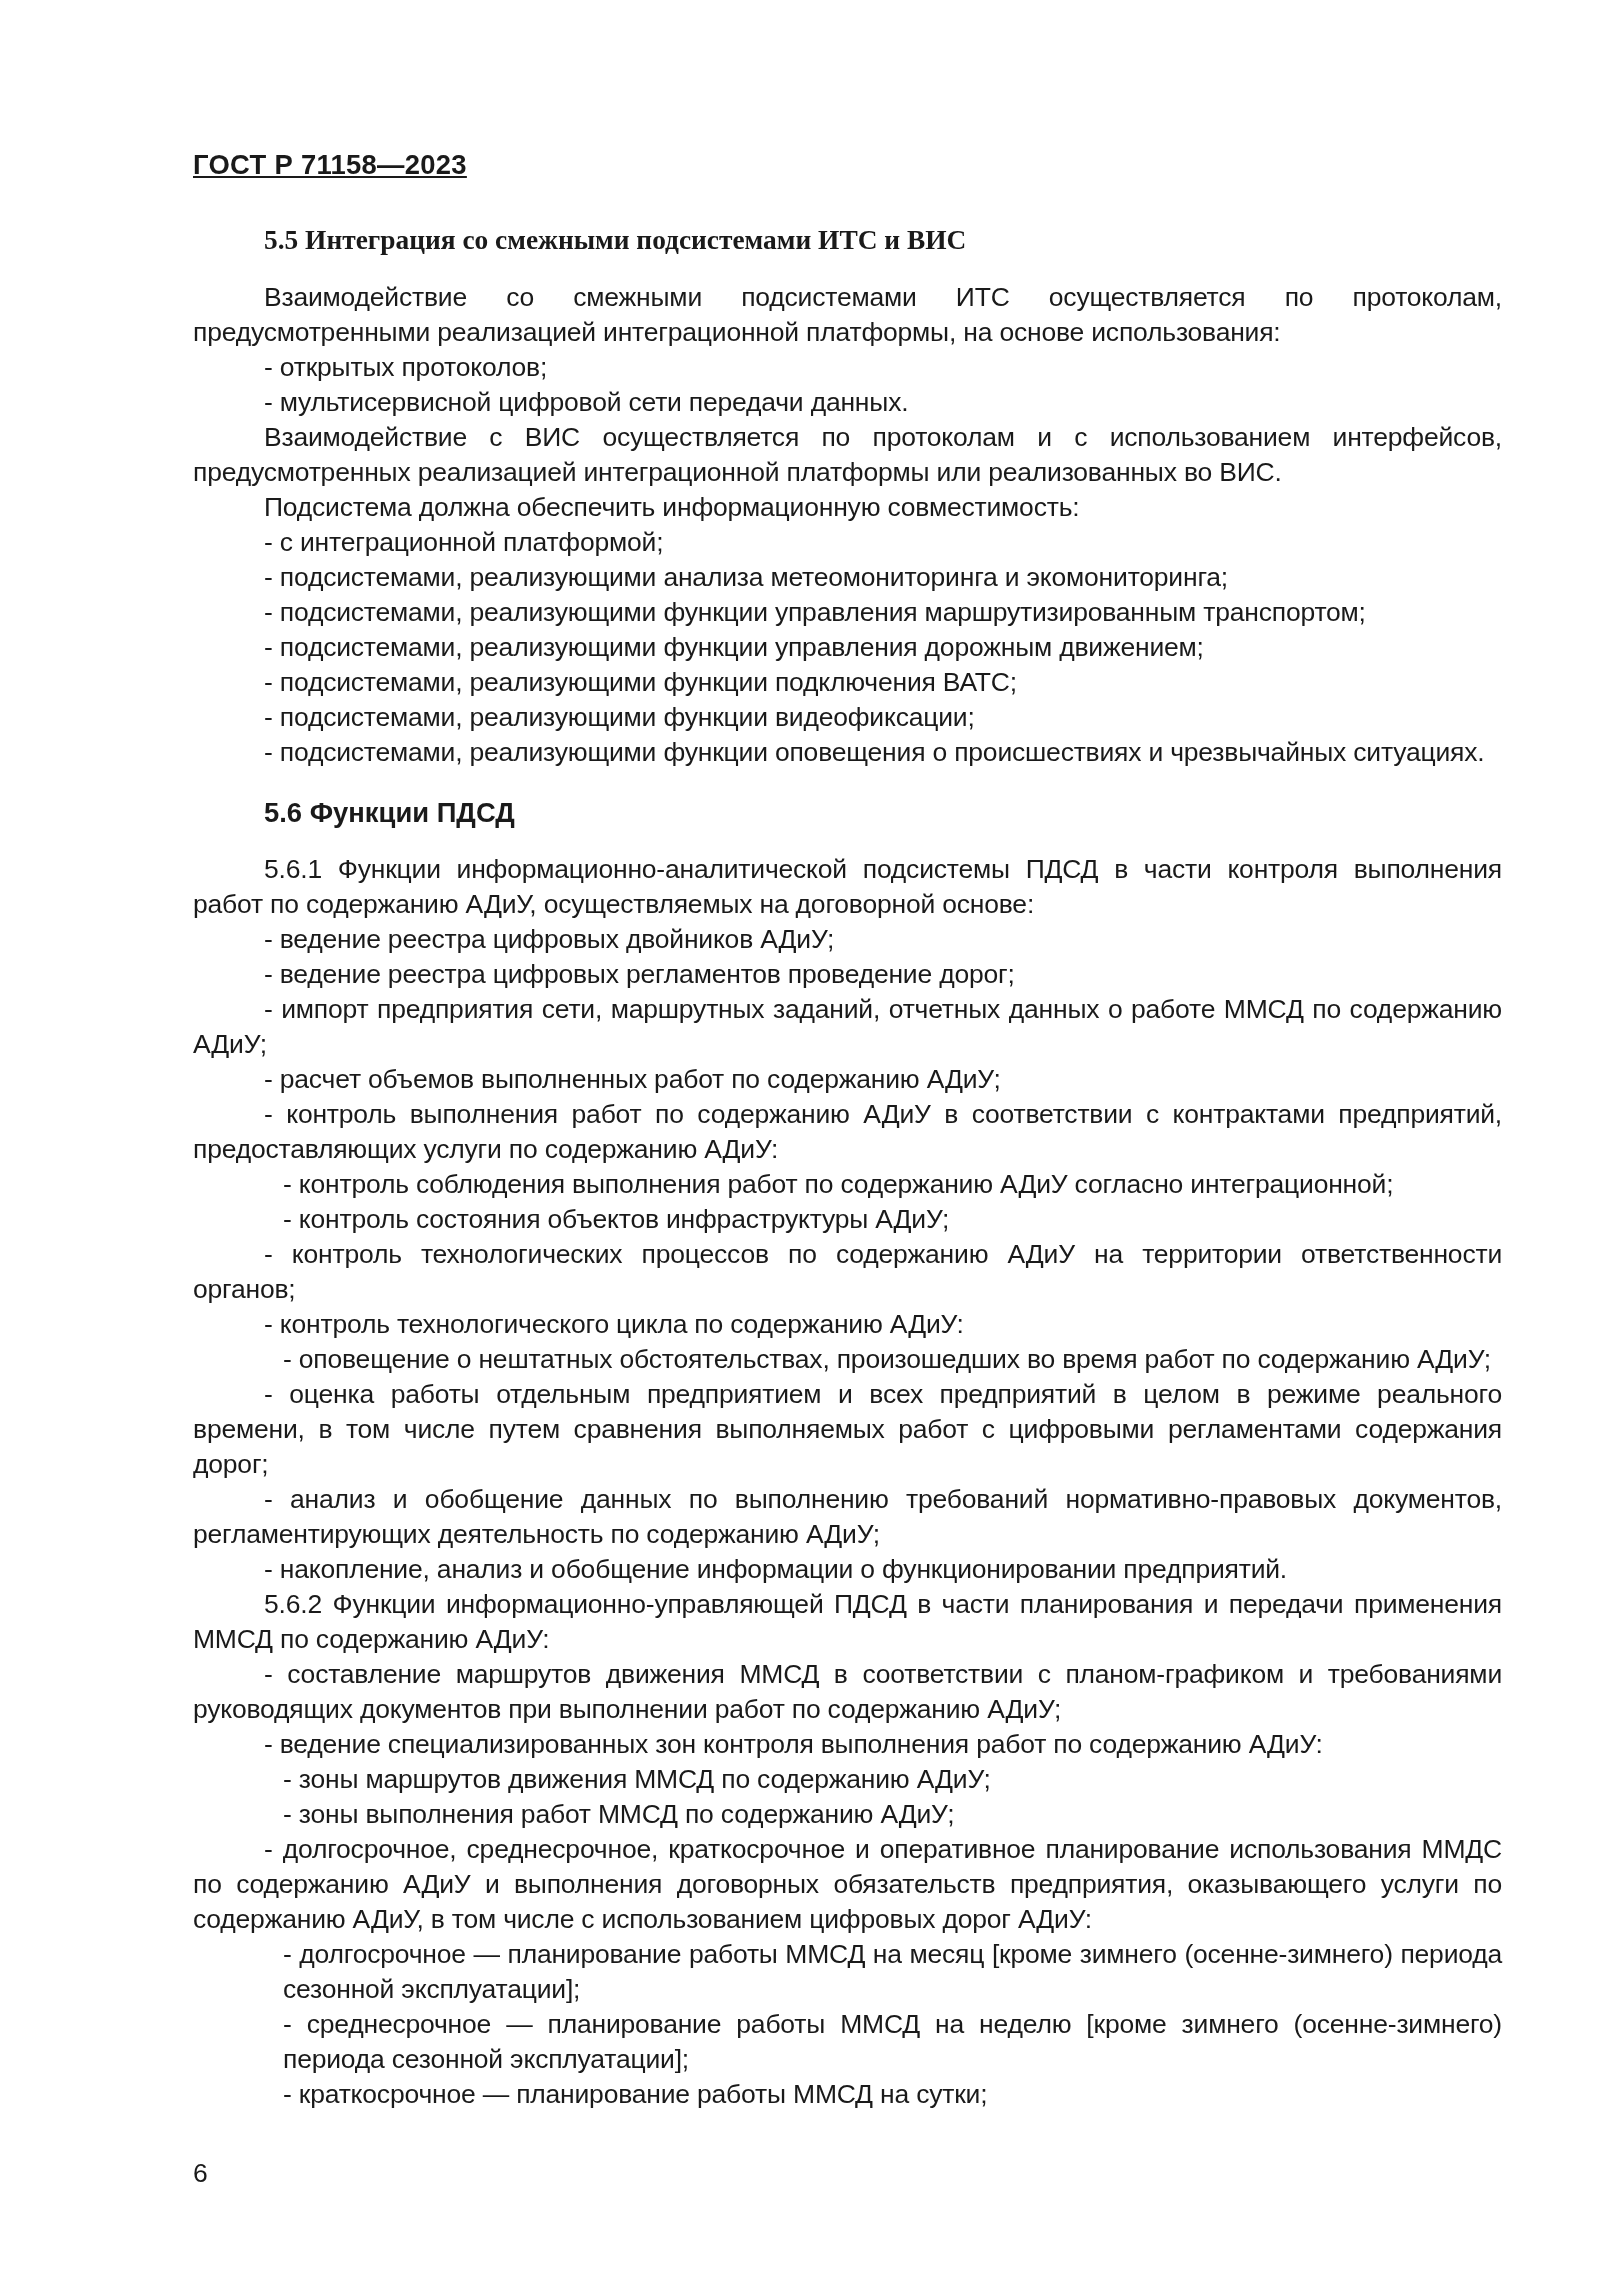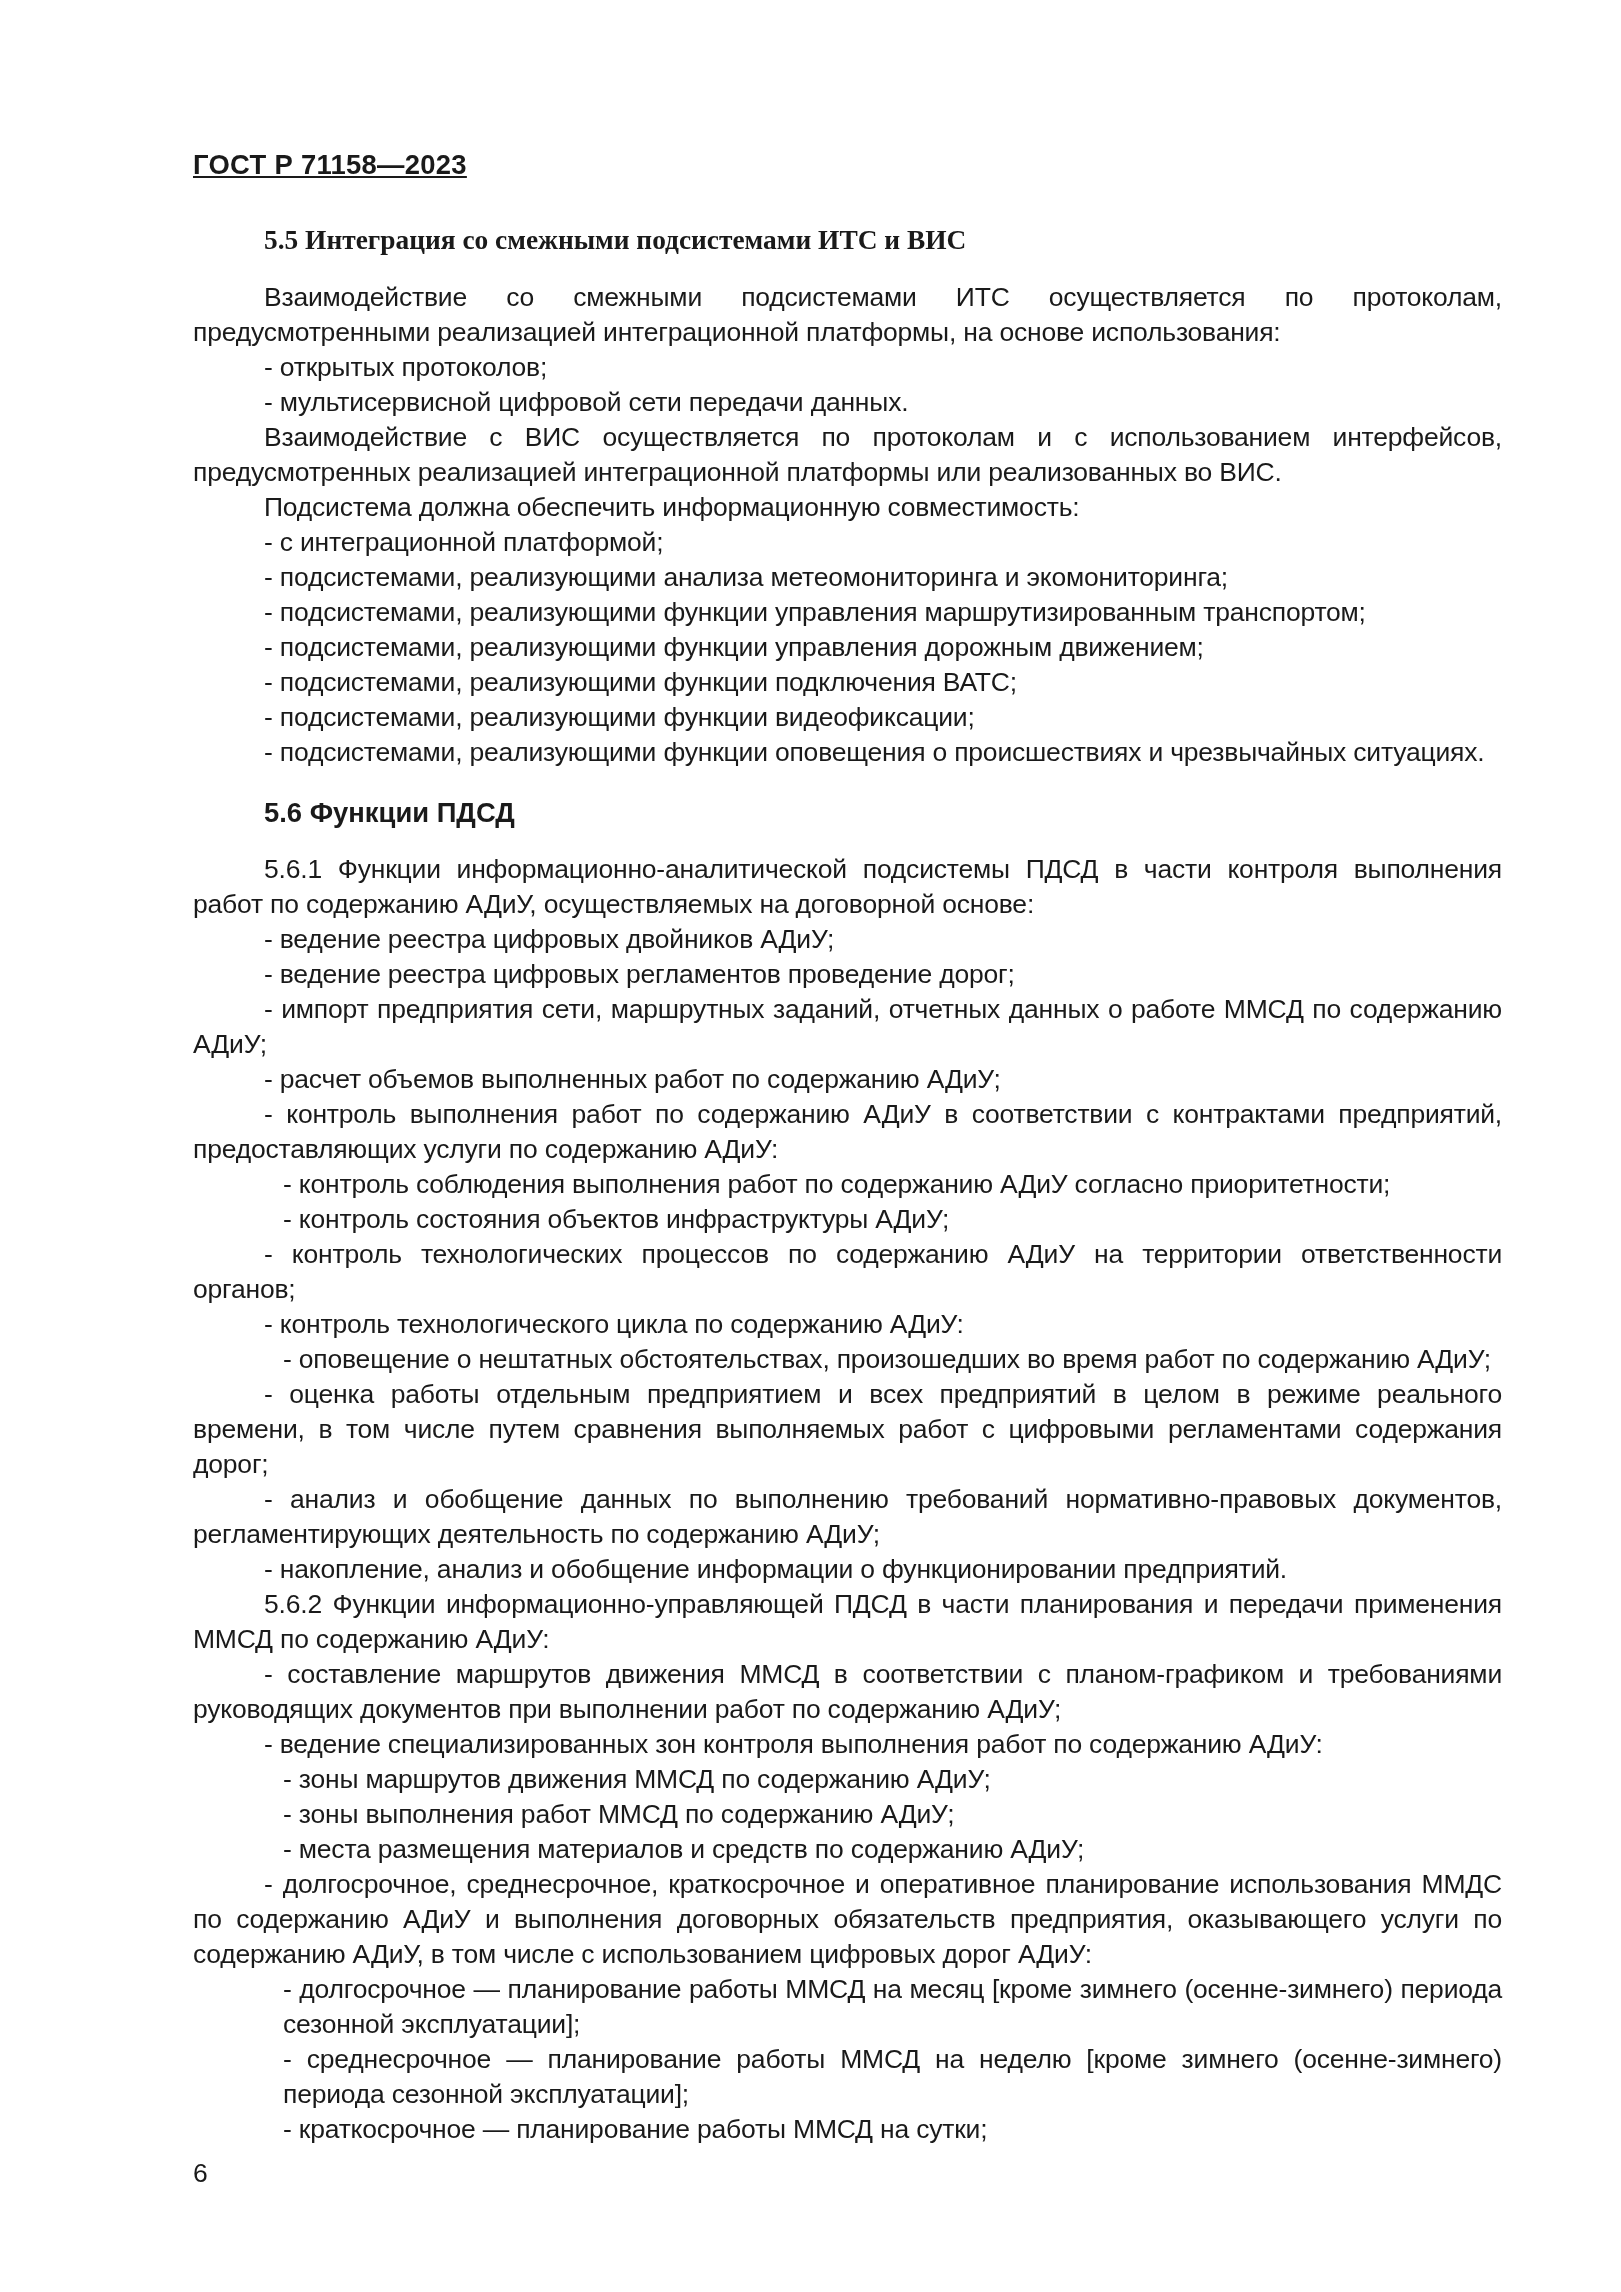--- a/index.html
+++ b/index.html
@@ -85,34 +85,33 @@
       <p class="list-item">- подсистемами, реализующими функции подключения ВАТС;</p>
       <p class="list-item">- подсистемами, реализующими функции видеофиксации;</p>
       <p class="list-item">- подсистемами, реализующими функции оповещения о происшествиях и чрезвычайных ситуациях.</p>
       <h2 class="heading">5.6 Функции ПДСД</h2>
       <p class="paragraph">5.6.1 Функции информационно-аналитической подсистемы ПДСД в части контроля выполнения работ по содержанию АДиУ, осуществляемых на договорной основе:</p>
       <p class="list-item">- ведение реестра цифровых двойников АДиУ;</p>
       <p class="list-item">- ведение реестра цифровых регламентов проведение дорог;</p>
       <p class="list-item">- импорт предприятия сети, маршрутных заданий, отчетных данных о работе ММСД по содержанию АДиУ;</p>
       <p class="list-item">- расчет объемов выполненных работ по содержанию АДиУ;</p>
       <p class="list-item">- контроль выполнения работ по содержанию АДиУ в соответствии с контрактами предприятий, предоставляющих услуги по содержанию АДиУ:</p>
-      <p class="list-subitem">- контроль соблюдения выполнения работ по содержанию АДиУ согласно приоритетности;</p>
+      <p class="list-subitem">- контроль соблюдения выполнения работ по содержанию АДиУ согласно интеграционной;</p>
       <p class="list-subitem">- контроль состояния объектов инфраструктуры АДиУ;</p>
       <p class="list-item">- контроль технологических процессов по содержанию АДиУ на территории ответственности органов;</p>
       <p class="list-item">- контроль технологического цикла по содержанию АДиУ:</p>
       <p class="list-subitem">- оповещение о нештатных обстоятельствах, произошедших во время работ по содержанию АДиУ;</p>
       <p class="list-item">- оценка работы отдельным предприятием и всех предприятий в целом в режиме реального времени, в том числе путем сравнения выполняемых работ с цифровыми регламентами содержания дорог;</p>
       <p class="list-item">- анализ и обобщение данных по выполнению требований нормативно-правовых документов, регламентирующих деятельность по содержанию АДиУ;</p>
       <p class="list-item">- накопление, анализ и обобщение информации о функционировании предприятий.</p>
       <p class="paragraph">5.6.2 Функции информационно-управляющей ПДСД в части планирования и передачи применения ММСД по содержанию АДиУ:</p>
       <p class="list-item">- составление маршрутов движения ММСД в соответствии с планом-графиком и требованиями руководящих документов при выполнении работ по содержанию АДиУ;</p>
       <p class="list-item">- ведение специализированных зон контроля выполнения работ по содержанию АДиУ:</p>
       <p class="list-subitem">- зоны маршрутов движения ММСД по содержанию АДиУ;</p>
       <p class="list-subitem">- зоны выполнения работ ММСД по содержанию АДиУ;</p>
-      <p class="list-subitem">- места размещения материалов и средств по содержанию АДиУ;</p>
       <p class="list-item">- долгосрочное, среднесрочное, краткосрочное и оперативное планирование использования ММДС по содержанию АДиУ и выполнения договорных обязательств предприятия, оказывающего услуги по содержанию АДиУ, в том числе с использованием цифровых дорог АДиУ:</p>
       <p class="list-subitem">- долгосрочное — планирование работы ММСД на месяц [кроме зимнего (осенне-зимнего) периода сезонной эксплуатации];</p>
       <p class="list-subitem">- среднесрочное — планирование работы ММСД на неделю [кроме зимнего (осенне-зимнего) периода сезонной эксплуатации];</p>
       <p class="list-subitem">- краткосрочное — планирование работы ММСД на сутки;</p>
     </div>
 
   <div class="page-number">6</div>
 </div>
 
 

